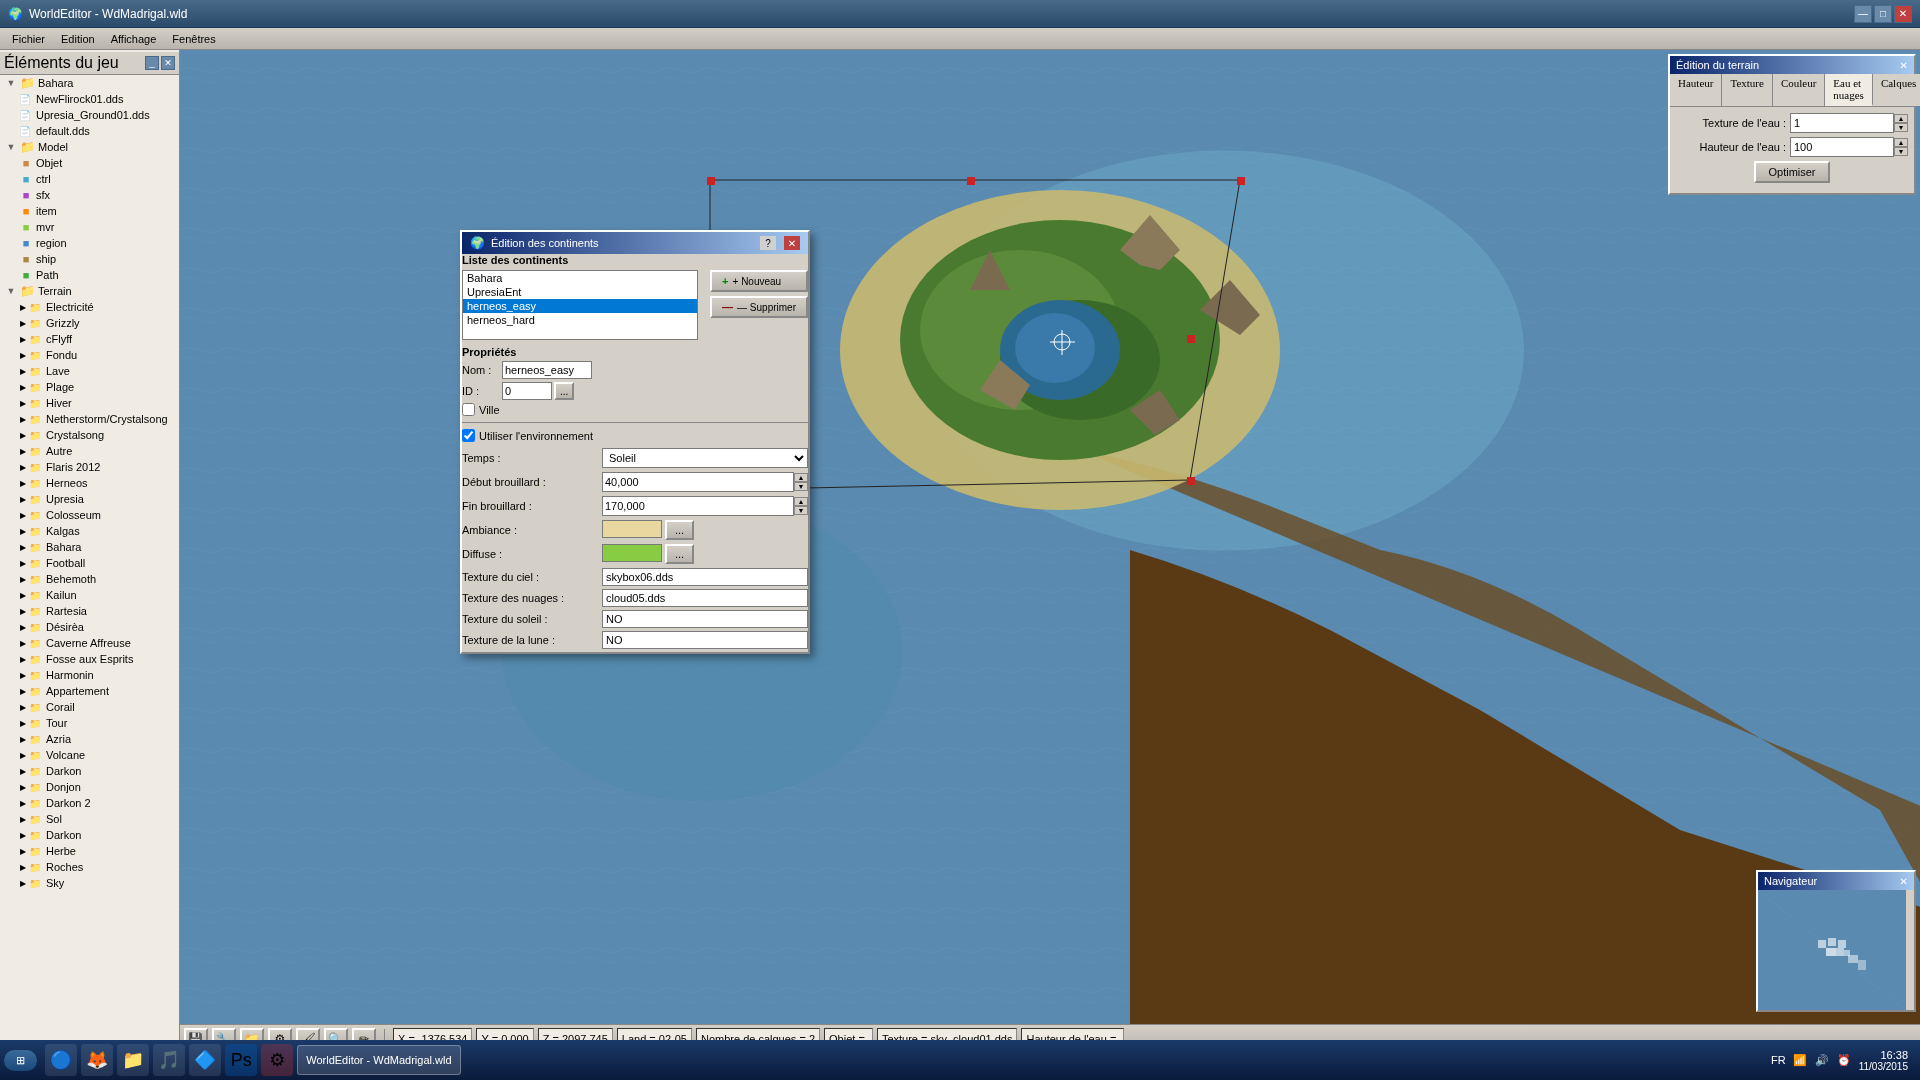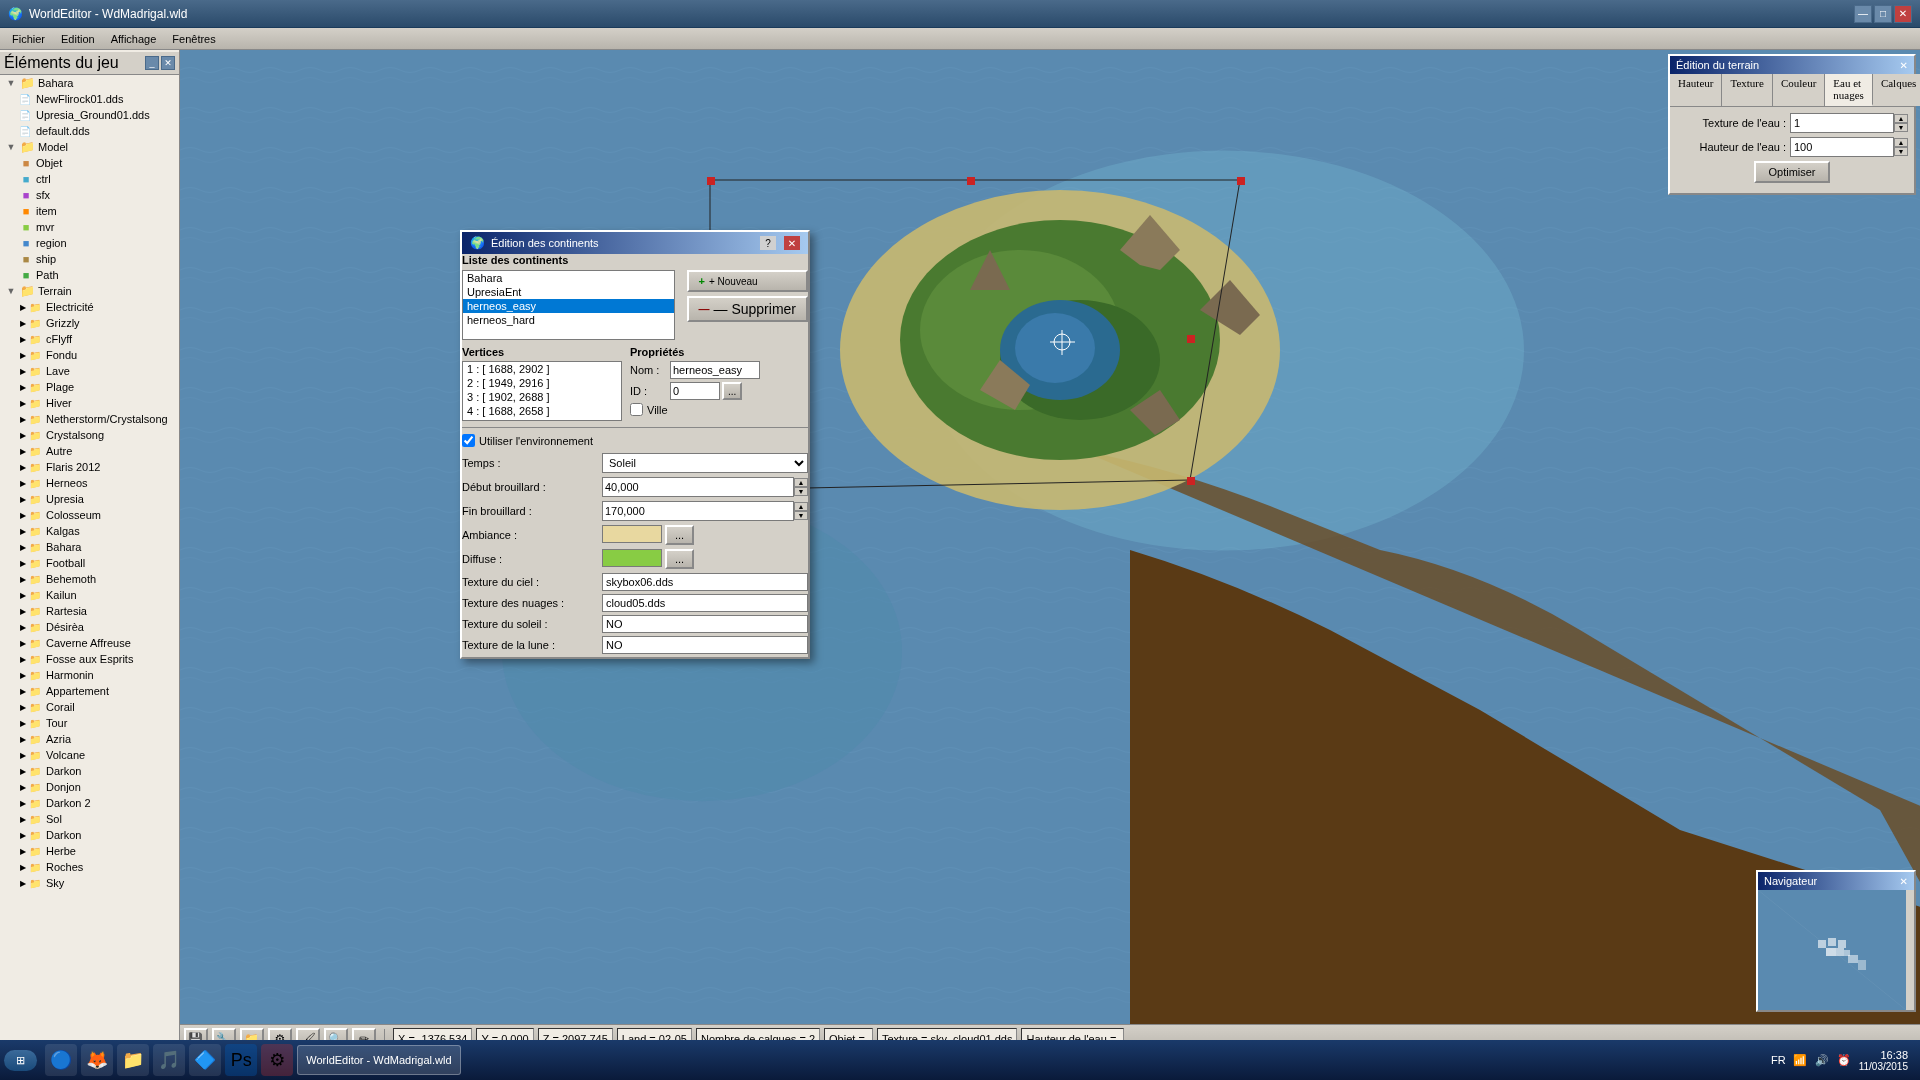--- a/index.html
+++ b/index.html
@@ -782,35 +782,26 @@
               <div class="list-box-item">herneos_hard</div>
             </div>
           </div>
           <div class="dialog-buttons">
             <button class="dialog-btn">
               <span class="btn-green">+</span>
               <span style="font-size:10px;">+ Nouveau</span>
             </button>
             <button class="dialog-btn">
               <span class="btn-red">—</span>
-              <span style="font-size:14px;">— Supprimer</span>
+              <span style="font-size:10px;">— Supprimer</span>
             </button>
           </div>
         </div>
 
         <div class="vertices-section">
-          <div>
-            <div style="font-size:11px;font-weight:bold;margin-bottom:3px;">Vertices</div>
-            <div class="vertices-list">
-              <div class="vertices-item">1 : [ 1688, 2902 ]</div>
-              <div class="vertices-item">2 : [ 1949, 2916 ]</div>
-              <div class="vertices-item">3 : [ 1902, 2688 ]</div>
-              <div class="vertices-item">4 : [ 1688, 2658 ]</div>
-            </div>
-          </div>
           <div class="properties-section">
             <div style="font-size:11px;font-weight:bold;margin-bottom:3px;">Propriétés</div>
             <div class="prop-row">
               <span class="prop-label">Nom :</span>
               <input class="prop-input" type="text" value="herneos_easy" style="width: 90px;">
             </div>
             <div class="prop-row">
               <span class="prop-label">ID :</span>
               <input class="prop-input" type="text" value="0" style="width: 50px;">
               <button class="dots-btn" style="margin-left:2px;padding:0 4px;height:18px;font-size:10px;">...</button>

